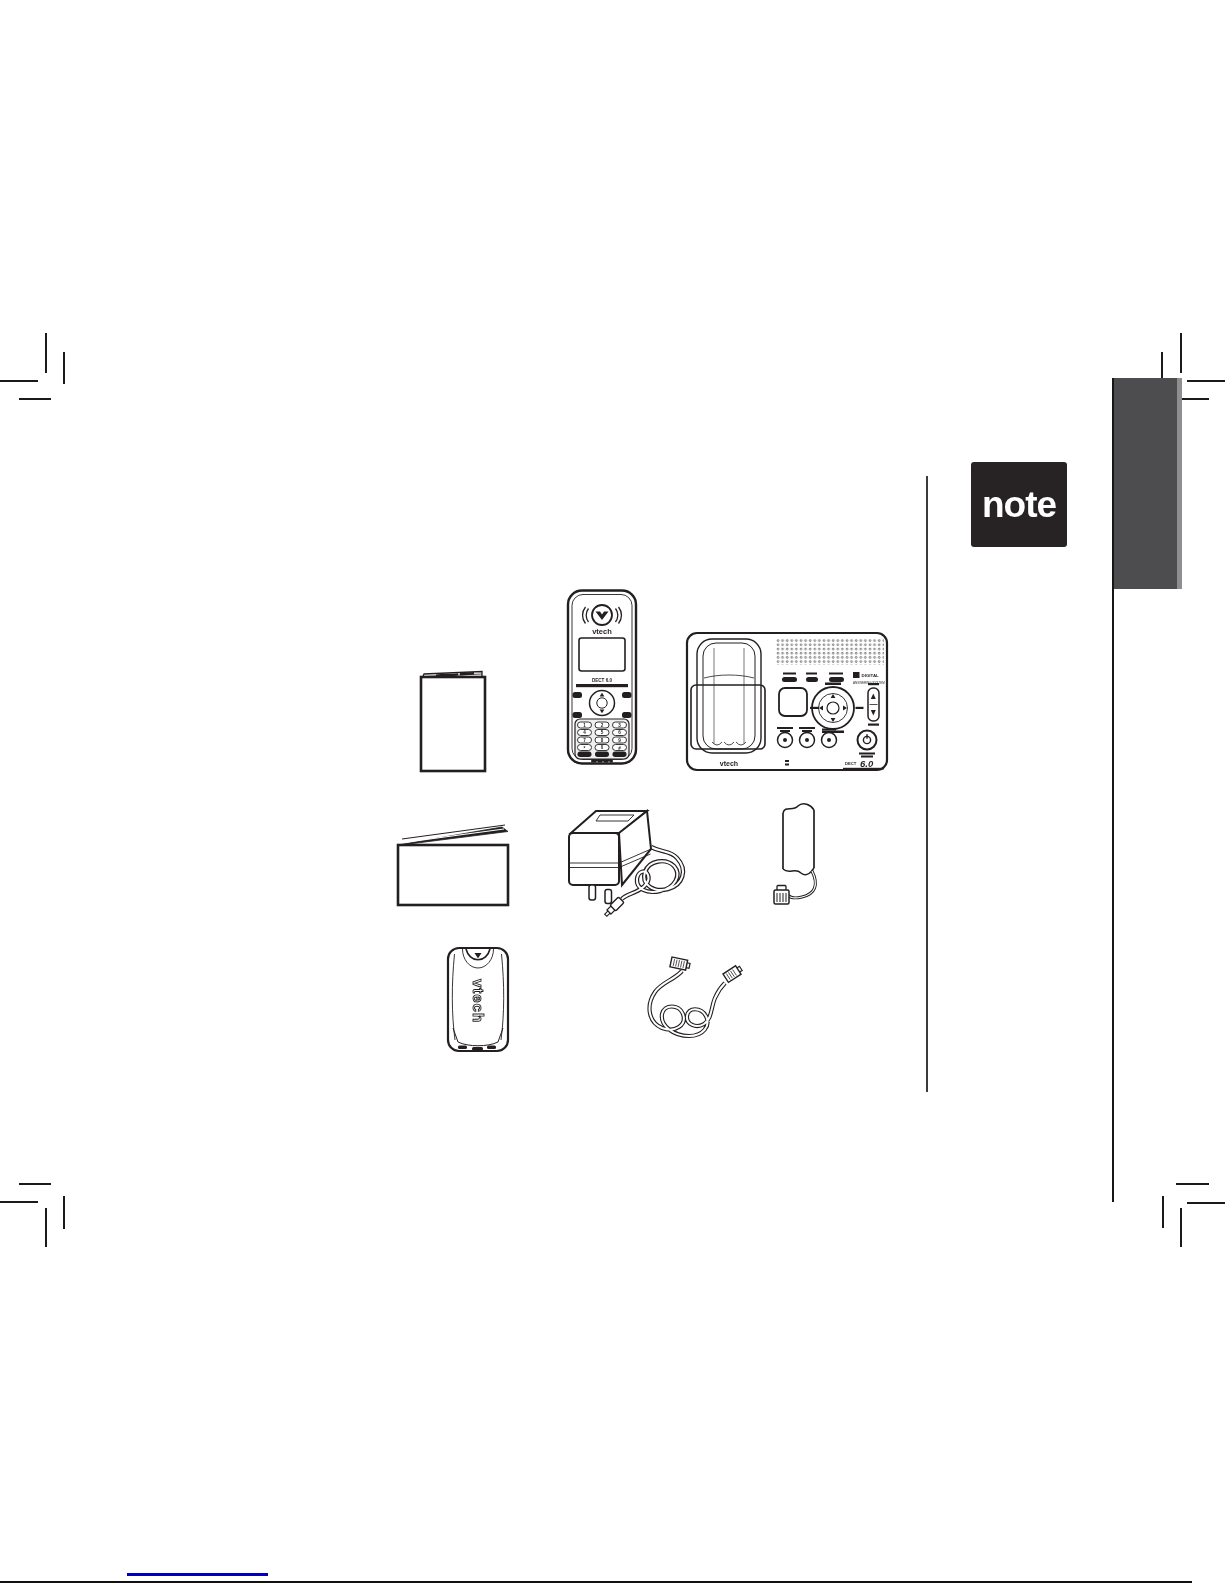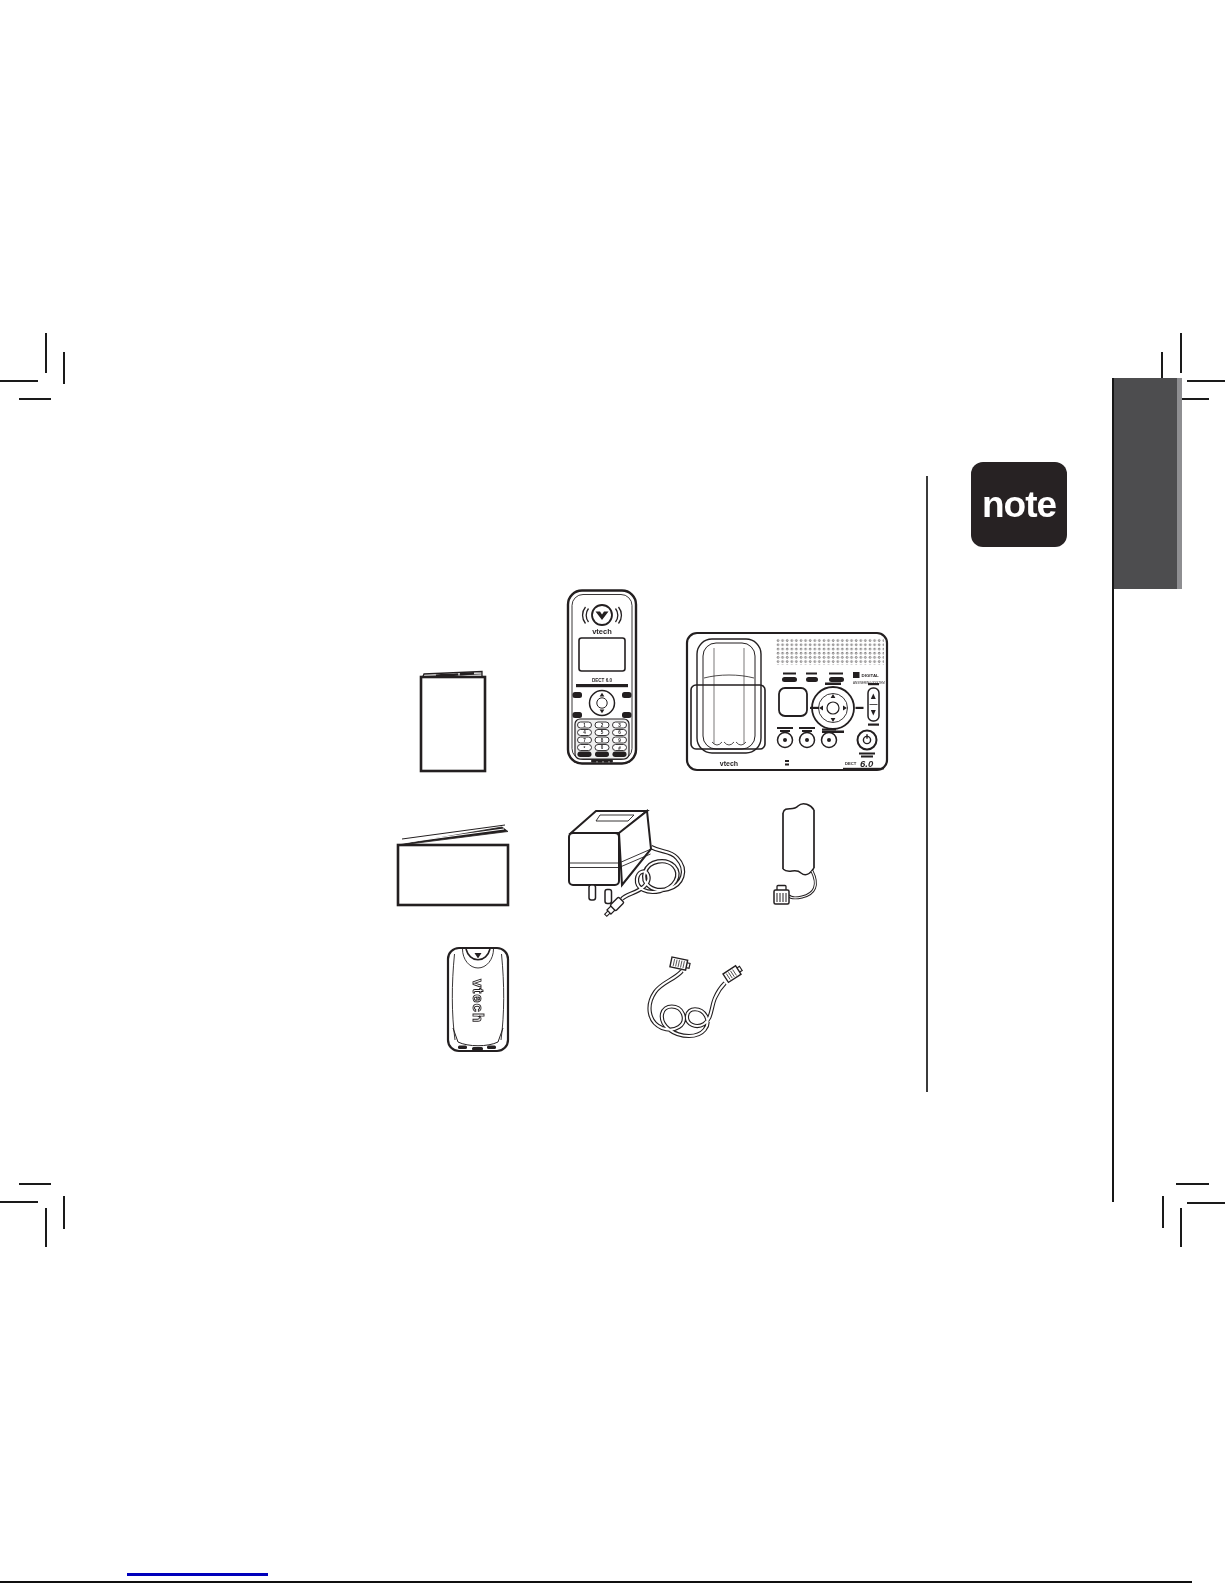--- a/index.html
+++ b/index.html
@@ -3,21 +3,21 @@
 <meta charset="utf-8">
 <style>
   html,body{margin:0;padding:0;background:#fff;}
   .page{position:relative;width:1225px;height:1585px;background:#ffffff;overflow:hidden;
         font-family:"Liberation Sans",sans-serif;}
   .mark{position:absolute;background:#1a1a1a;}
   .side-tab{position:absolute;left:1113px;top:378px;width:69px;height:211px;
             background:#4d4d4f;border-right:5px solid #8e8e91;box-sizing:border-box;}
   .page-edge{position:absolute;left:1112px;top:378px;width:2px;height:824px;background:#161616;}
   .note-badge{position:absolute;left:971px;top:462px;width:96px;height:85px;background:#272223;
-              border-radius:12px;display:flex;align-items:center;justify-content:center;}
+              border-radius:3px;display:flex;align-items:center;justify-content:center;}
   .note-badge span{color:#ffffff;font-weight:bold;font-size:37px;letter-spacing:-1px;}
   .v-rule{position:absolute;left:926px;top:476px;width:2px;height:616px;background:#3b3b3b;}
   .fig{position:absolute;}
   .blue-line{position:absolute;left:127px;top:1573px;width:141px;height:3px;background:#0000bb;}
   .bottom-line{position:absolute;left:0;top:1581px;width:1192px;height:2px;background:#101010;}
   svg text{font-family:"Liberation Sans",sans-serif;}
 </style>
 </head>
 <body>
 

